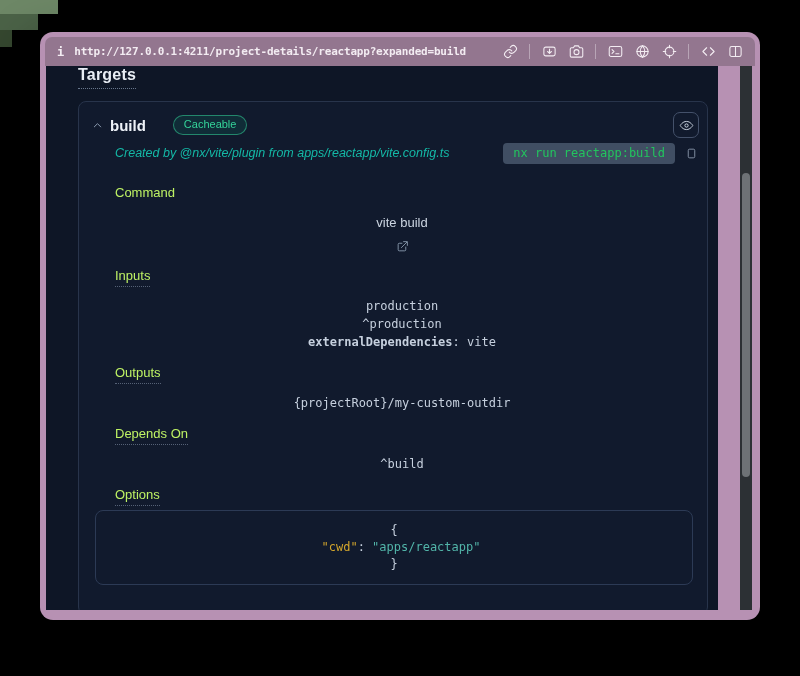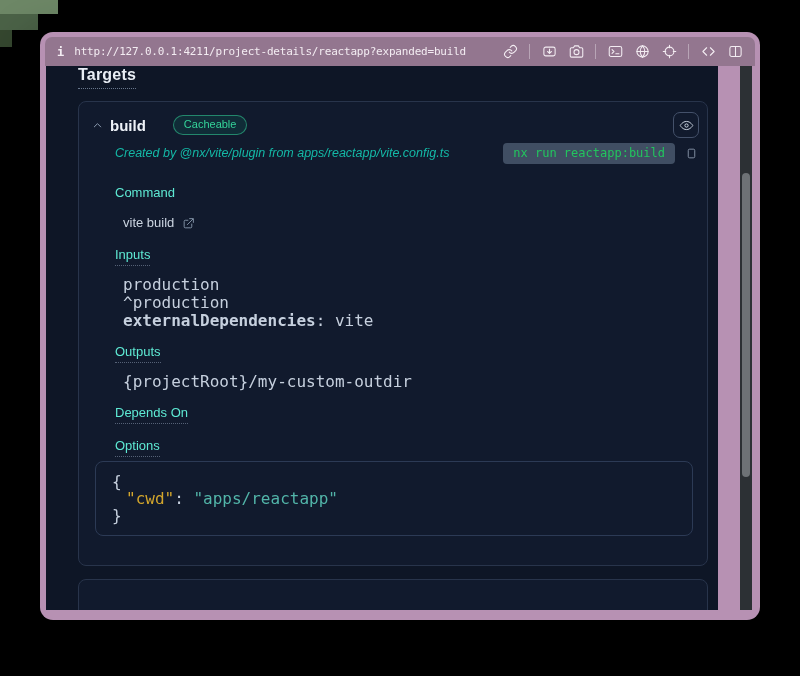--- a/index.html
+++ b/index.html
@@ -13,21 +13,21 @@
 
   
   .window { position:absolute; left:40px; top:32px; width:720px; height:588px;
             background:#b791b3; border-radius:13px; overflow:hidden;
             box-shadow:0 18px 50px rgba(0,0,0,.85); }
   .toolbar { position:absolute; left:5px; right:5px; top:5px; height:29px;
              background:#93768f; border-radius:7px 7px 0 0;
              display:flex; align-items:center; padding:0 12px; color:#f3ecf2; }
   .info-glyph { font-family:"DejaVu Sans Mono", monospace; font-weight:bold;
                 font-size:12px; margin-right:10px; }
-  .url-text { font-family:"DejaVu Sans Mono", monospace; font-weight:normal;
+  .url-text { font-family:"DejaVu Sans Mono", monospace; font-weight:bold;
               font-size:11px; letter-spacing:-0.2px; white-space:nowrap; }
   .tb-right { margin-left:auto; display:flex; align-items:center; gap:11px; }
   .tb-btn { width:16px; height:16px; display:flex; align-items:center; justify-content:center; }
   .tb-btn svg { width:15px; height:15px; stroke:#f3ecf2; stroke-width:1.7; fill:none;
                 stroke-linecap:round; stroke-linejoin:round; }
   .tb-sep { width:1px; height:15px; background:rgba(255,255,255,.35); }
 
   
   .viewport { position:absolute; left:6px; top:34px; width:672px; height:544px;
               background:#0e1626; overflow:hidden; }
@@ -61,32 +61,32 @@
 
   .created-row { display:flex; align-items:center; padding:4px 8px 0 36px; height:26px; }
   .created-text { font-style:italic; color:#14b8a6; font-size:12.5px; flex:1; }
   .run-pill { font-family:"DejaVu Sans Mono", monospace; font-size:12px; color:#22c55e;
               background:#404e63; border-radius:4px; padding:3px 10px 4px; white-space:nowrap; }
   .copy-btn { margin-left:8px; width:16px; height:16px; display:flex; align-items:center;
               justify-content:center; }
   .copy-btn svg { width:13px; height:15px; stroke:#9aa8bb; stroke-width:1.5; fill:none; }
 
   .card-body { padding:0 26px 29px 36px; }
-  .sec-label { display:inline-block; color:#5eead4; font-size:13px;
+  .sec-label { display:inline-block; color:#bef264; font-size:13px;
                padding-bottom:3px; }
   .sec-label.dotted { border-bottom:1px dotted #556176; }
   .sec-command { margin-top:19px; }
   .sec-inputs  { margin-top:13px; }
   .sec-outputs, .sec-depends, .sec-options { margin-top:12px; }
   .sec-items { margin-top:10px; padding-left:8px; }
-  .code-line { font-family:"DejaVu Sans Mono", monospace; font-size:16px; color:#c6d0de;
-               line-height:18px; white-space:pre; }
+  .code-line { font-family:"DejaVu Sans Mono", monospace; font-size:12px; color:#c6d0de;
+               line-height:18px; white-space:pre;text-align:center; }
   .code-line .bold { font-weight:bold; }
   .cmd-line { margin-top:11px; padding-left:8px; color:#ccd5e1; font-size:13px;
-              line-height:18px; display:flex; align-items:center; gap:7px; }
+              line-height:18px; display:flex; align-items:center; gap:7px;flex-direction:column; }
   .ext-link { width:14px; height:14px; display:flex; align-items:center; justify-content:center; }
   .ext-link svg { width:13px; height:13px; stroke:#8fa0b4; stroke-width:1.6; fill:none;
                   stroke-linecap:round; stroke-linejoin:round; }
 
   .json-box { margin-top:4px; margin-left:-20px; width:598px; border:1px solid #2c3a55;
               border-radius:8px; padding:11px 16px; }
   .json-box .code-line { line-height:17px; }
   .json-indent { padding-left:14px; }
   .json-key { color:#d3a62c; }
   .json-str { color:#52b5a9; }
@@ -222,20 +222,23 @@
 
           <div class="sec-outputs">
             <span class="sec-label dotted">Outputs</span>
             <div class="sec-items">
               <div class="code-line">{projectRoot}/my-custom-outdir</div>
             </div>
           </div>
 
           <div class="sec-depends">
             <span class="sec-label dotted">Depends On</span>
+            <div class="sec-items">
+              <div class="code-line">^build</div>
+            </div>
           </div>
 
           <div class="sec-options">
             <span class="sec-label dotted">Options</span>
             <div class="json-box">
               <div class="code-line">{</div>
               <div class="code-line json-indent"><span class="json-key">"cwd"</span><span>: </span><span class="json-str">"apps/reactapp"</span></div>
               <div class="code-line">}</div>
             </div>
           </div>

